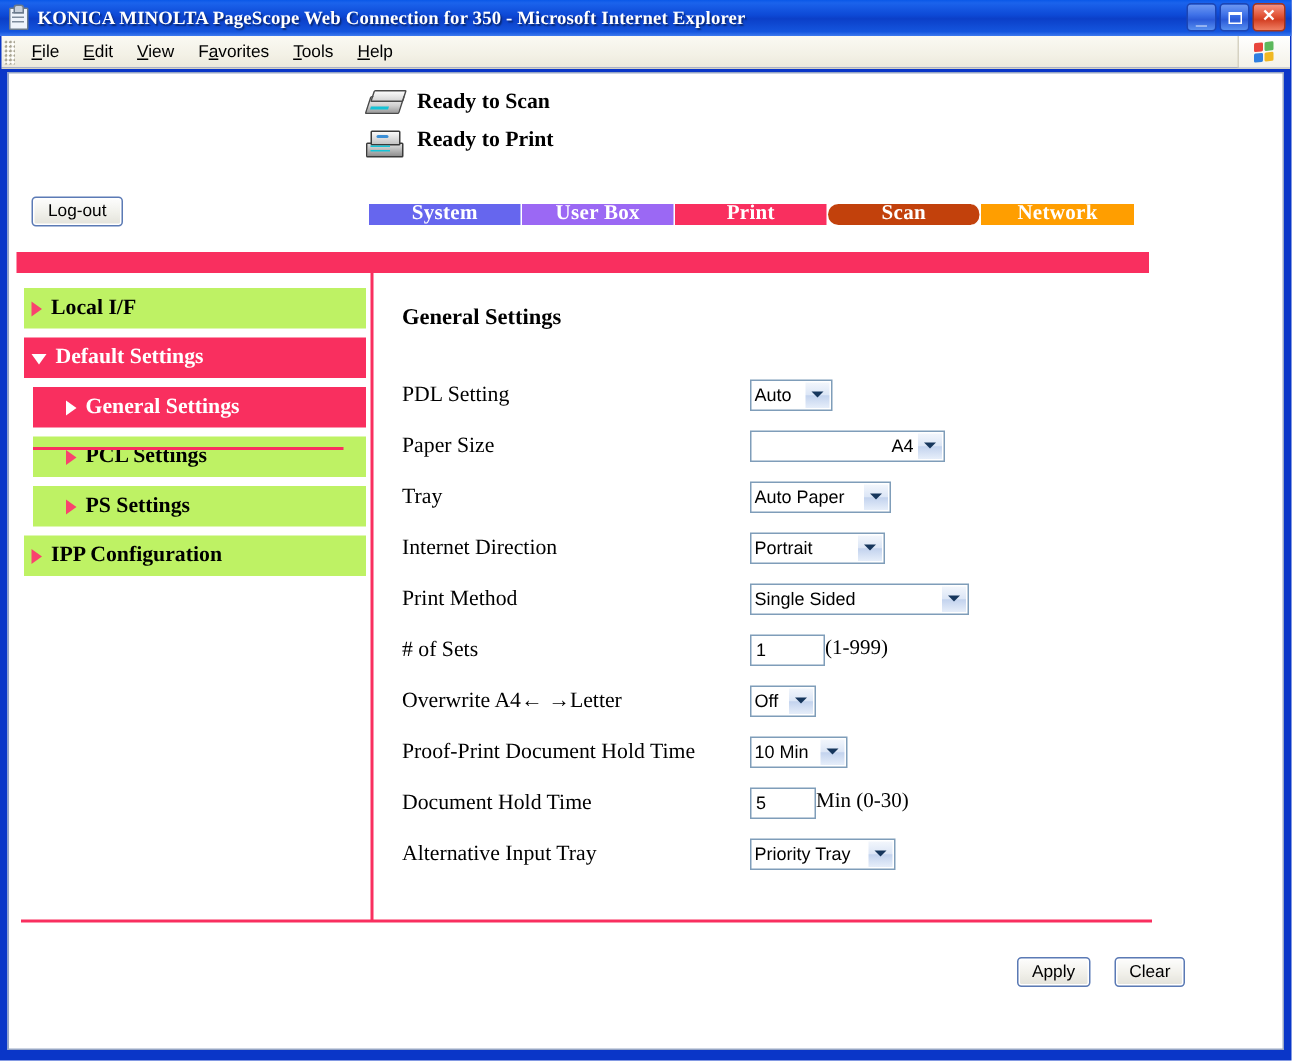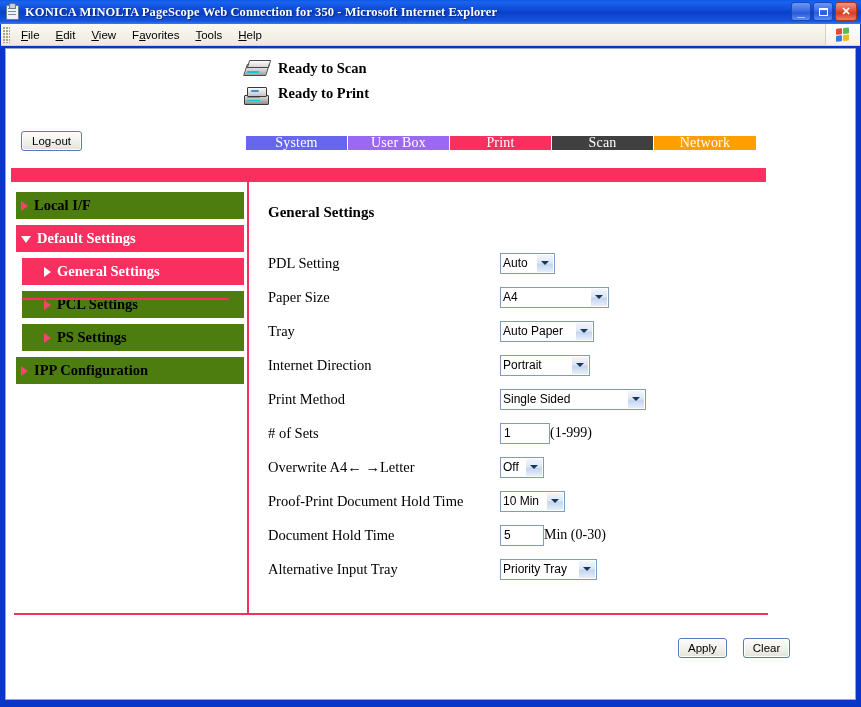--- a/index.html
+++ b/index.html
@@ -252,21 +252,21 @@
     position: absolute;
     left: 240px; top: 87px;
     display: flex;
   }
   .tab {
     width: 102px; height: 14px;
     display: flex; align-items: center; justify-content: center;
     color: #ffffff;
     font-family: "Liberation Serif", serif;
     font-size: 14px;
-    font-weight: normal;
+    font-weight: bold;
     letter-spacing: 0.2px;
     border-right: 1px solid #ffffff;
     box-sizing: border-box;
     cursor: pointer;
   }
   .tab:last-child { border-right: none; }
 
   
   .banner-bar {
     position: absolute;
@@ -287,21 +287,21 @@
     margin-bottom: 6px;
     font-family: "Liberation Serif", serif;
     font-weight: bold;
     font-size: 14.5px;
     box-sizing: border-box;
     cursor: pointer;
     white-space: nowrap;
   }
   .nav-item.level1 { padding-left: 5px; }
   .nav-item.level2 { padding-left: 22px; margin-left: 6px; width: 222px; }
-  .nav-item.plain { background: #4d7c0f; color: #000000; }
+  .nav-item.plain { background: #bef264; color: #000000; }
   .nav-item.active { background: #f92f5f; color: #ffffff; }
   .arrow {
     display: inline-block;
     width: 0; height: 0;
     margin-right: 6px;
     flex: 0 0 auto;
   }
   .arrow.right {
     border-left: 7px solid #f9436e;
     border-top: 5px solid transparent;
@@ -505,21 +505,21 @@
         <div class="status-label">Ready to Print</div>
       </div>
     </div>
 
     <div class="logout-btn">Log-out</div>
 
     <div class="tabs">
         <div class="tab" style="background: rgb(102, 102, 238);">System</div>
         <div class="tab" style="background: rgb(155, 104, 244);">User Box</div>
         <div class="tab" style="background: rgb(249, 47, 95);">Print</div>
-        <div class="tab" style="background: #404040;">Scan</div>
+        <div class="tab" style="background: #c2410c; border-radius: 11px;">Scan</div>
         <div class="tab" style="background: rgb(255, 158, 0);">Network</div>
       </div>
 
     <div class="banner-bar"></div>
 
     <div class="sidebar">
         <div class="nav-item level1 plain">
           <span class="arrow right"></span>
           <span>Local I/F</span>
         </div>
@@ -553,21 +553,21 @@
       <div id="form-rows">
           <div class="form-row">
             <div class="form-label">PDL Setting</div>
             <div class="field-wrap">
               <span class="sel-holder"><select class="xp" style="width: 55px;"><option>Auto</option><option>PCL</option><option>PS</option></select><span class="sel-arrow"></span></span>
             </div>
           </div>
           <div class="form-row">
             <div class="form-label">Paper Size</div>
             <div class="field-wrap">
-              <span class="sel-holder"><select class="xp" style="width: 109px;"><option>A4</option><option>A3</option><option>B4</option><option>B5</option><option>Letter</option><option>Legal</option></select><span class="sel-arrow"></span></span>
+              <span class="sel-holder"><select class="xp" style="width: 130px; text-align: right;"><option>A4</option><option>A3</option><option>B4</option><option>B5</option><option>Letter</option><option>Legal</option></select><span class="sel-arrow"></span></span>
             </div>
           </div>
           <div class="form-row">
             <div class="form-label">Tray</div>
             <div class="field-wrap">
               <span class="sel-holder"><select class="xp" style="width: 94px;"><option>Auto Paper</option><option>Tray1</option><option>Tray2</option><option>Tray3</option></select><span class="sel-arrow"></span></span>
             </div>
           </div>
           <div class="form-row">
             <div class="form-label">Internet Direction</div>

